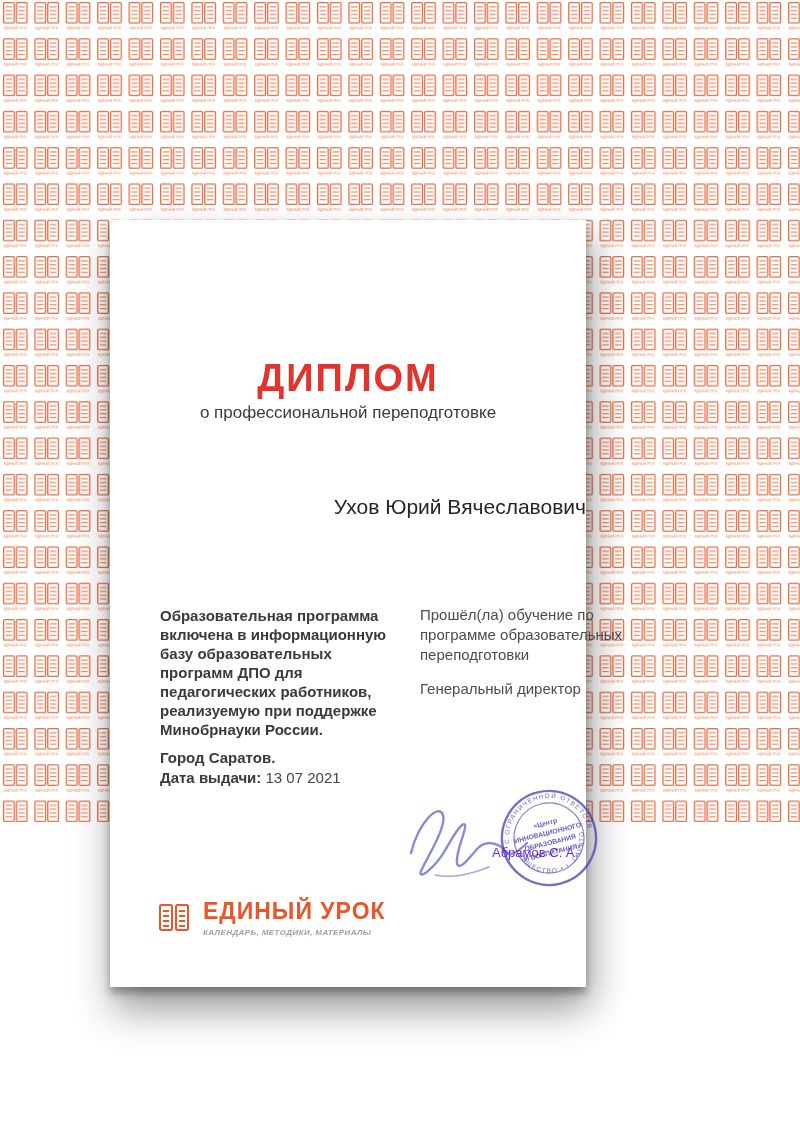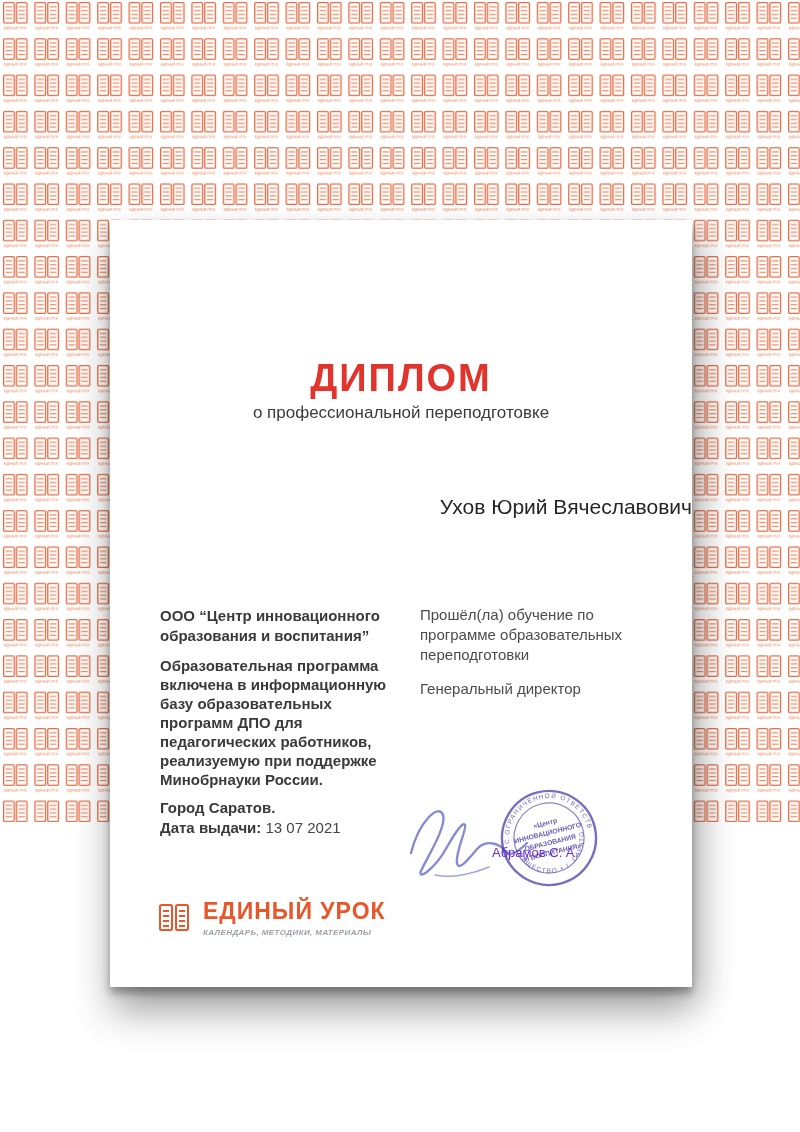--- a/index.html
+++ b/index.html
@@ -3,21 +3,21 @@
 <meta charset="utf-8">
 <style>
   html,body{margin:0;padding:0;}
   body{
     width:800px;height:1132px;position:relative;overflow:hidden;
     background:#ffffff;
     font-family:"Liberation Sans","DejaVu Sans",sans-serif;
   }
   .pattern-area{position:absolute;left:0;top:0;width:800px;height:822px;}
   .card{
-    position:absolute;left:110px;top:220px;width:582px;height:767px;
+    position:absolute;left:110px;top:220px;width:476px;height:767px;
     background:#ffffff;
     box-shadow:0 6px 8px rgba(0,0,0,.32), 0 26px 36px rgba(0,0,0,.30), 16px 12px 30px rgba(0,0,0,.12);
   }
   .title{
     position:absolute;top:137px;left:0;width:100%;text-align:center;
     font-size:38px;font-weight:bold;letter-spacing:2px;color:var(--accent,#e1342c);
   }
   .subtitle{
     position:absolute;top:183px;left:0;width:100%;text-align:center;
     font-size:17px;color:#3b3b3b;
@@ -73,21 +73,20 @@
   </svg>
 </div>
 
 <div class="card">
 
   <div class="title">ДИПЛОМ</div>
   <div class="subtitle">о профессиональной переподготовке</div>
   <div class="recipient">Ухов Юрий Вячеславович</div>
 
   <div class="col-left">
-    <p class="org">ООО “Центр инновационного образования и воспитания”</p>
     <p class="prog-note">Образовательная программа включена в информационную базу образовательных программ ДПО для педагогических работников, реализуемую при поддержке Минобрнауки России.</p>
     <div class="dates">
       <div>Город Саратов.</div>
       <div>
         <span>Дата выдачи:</span>
         <span class="date-value">13 07 2021</span>
       </div>
     </div>
   </div>
 

